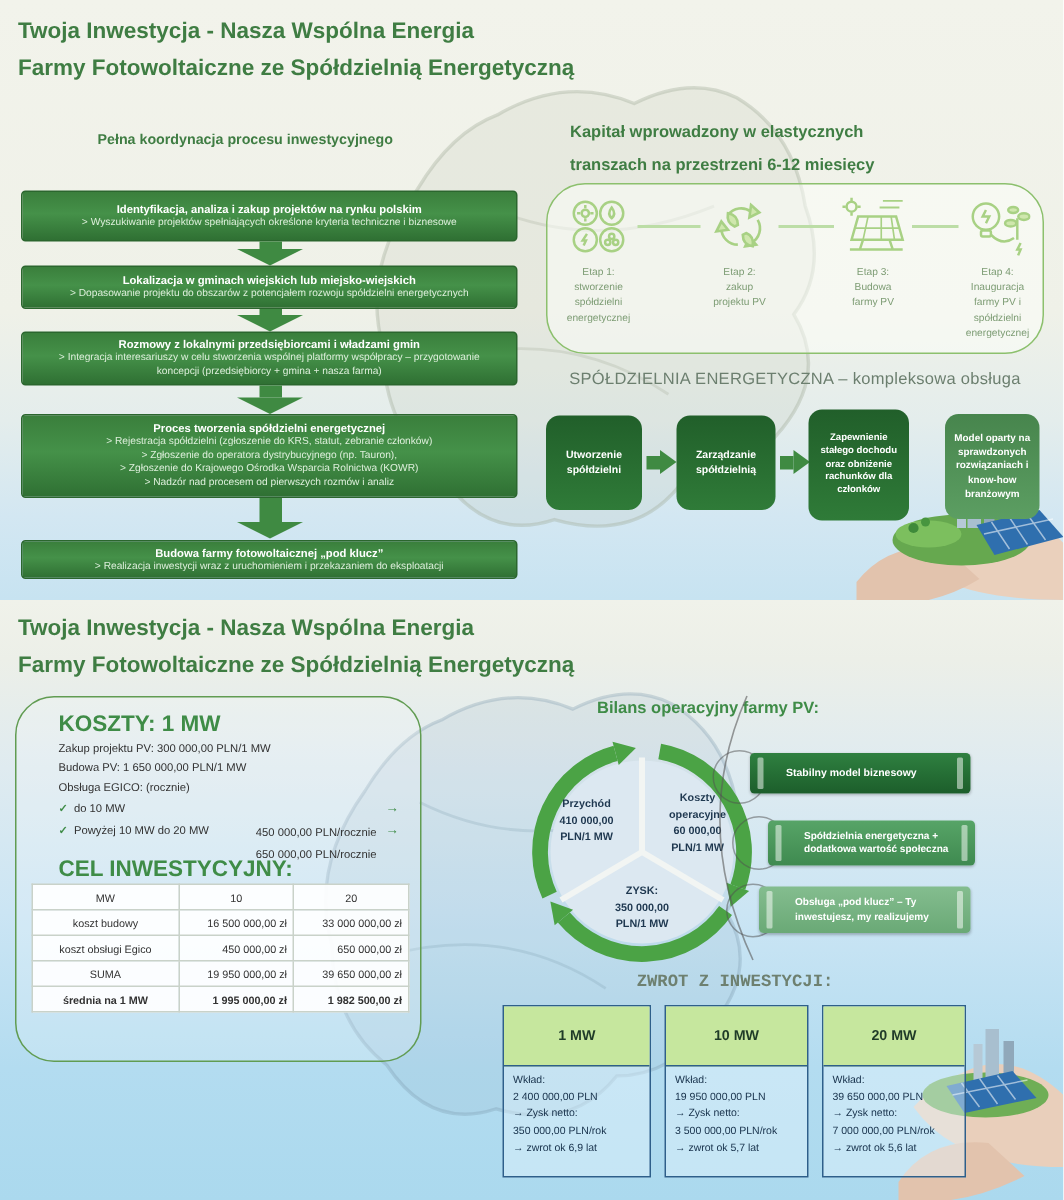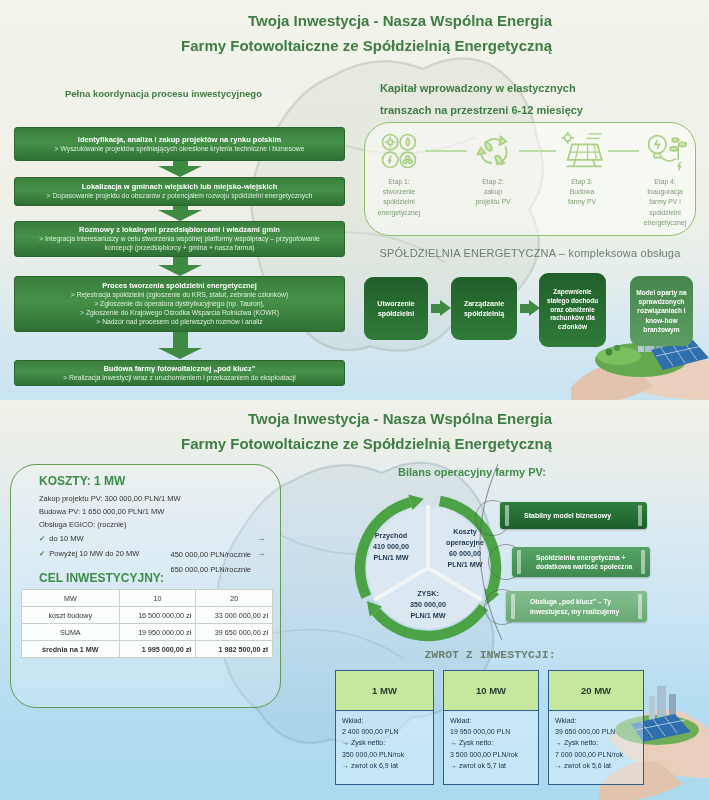--- a/index.html
+++ b/index.html
@@ -2,21 +2,21 @@
 <html lang="pl"><head>
 <meta charset="utf-8">
 <style>
   html,body{margin:0;padding:0;background:#ffffff;}
   #page{position:relative;width:709px;height:800px;overflow:hidden;
         font-family:"Liberation Sans",sans-serif;-webkit-font-smoothing:antialiased;}
   .slide{position:absolute;left:0;width:709px;height:400px;overflow:hidden;}
   #slide-top{top:0;background:linear-gradient(180deg,#f2f3eb 0%,#eff1e8 52%,#e4edec 70%,#d3e7f2 86%,#c7e3f1 100%);}
   #slide-bottom{top:400px;background:linear-gradient(180deg,#f0f2ea 0%,#ecefe8 10%,#dfebf0 28%,#cbe5f4 52%,#b3dcf0 78%,#abd9ee 100%);}
   .map-bg{position:absolute;pointer-events:none;}
-  .slide-title{position:absolute;left:12px;top:8px;width:540px;text-align:right;
+  .slide-title{position:absolute;left:12px;top:8px;width:540px;text-align:left;
                font-weight:bold;font-size:15px;line-height:25px;color:#3f7d43;}
   
   .proc-heading{position:absolute;left:65px;top:88px;font-size:9.5px;font-weight:bold;color:#3f7d43;}
   .step{position:absolute;left:14px;width:331px;box-sizing:border-box;
         background:linear-gradient(180deg,#3a7f3c 0%,#459149 45%,#2f7033 100%);
         border:1px solid #2b662e;border-radius:3px;color:#fff;text-align:center;
         display:flex;flex-direction:column;justify-content:center;padding:2px 10px;}
   .step-title{font-size:7.5px;font-weight:bold;line-height:1.35;}
   .step-body{font-size:6.8px;color:#ddefdb;line-height:1.3;}
   .s1{top:127px;height:34px}.s2{top:177px;height:29px}.s3{top:221px;height:36px}
@@ -45,21 +45,21 @@
   .c3{left:539px;top:273px;width:67px;height:74px;font-size:6.4px;}
   .c4{left:630px;top:276px;width:63px;height:70px;font-size:6.6px;background:linear-gradient(180deg,#47854d,#5c9e62);}
   .harrow{position:absolute;display:flex;align-items:center;}
   .harrow .stem{width:9px;height:9px;background:#3f8a42;}
   .harrow .head{width:0;height:0;border-top:8px solid transparent;border-bottom:8px solid transparent;border-left:11px solid #3f8a42;}
   .h1{left:431px;top:300px}.h2{left:520px;top:300px}
   .hands{position:absolute;pointer-events:none;}
   
   .invest-box{position:absolute;left:10px;top:64px;width:271px;height:244px;box-sizing:border-box;
               border:1.6px solid #619c52;border-radius:26px;background:rgba(255,255,255,0.18);}
-  .green-h{position:absolute;left:28px;font-size:12px;font-weight:bold;color:#3f8c47;}
+  .green-h{position:absolute;left:28px;font-size:15px;font-weight:bold;color:#3f8c47;}
   .k-line{position:absolute;left:28px;font-size:7.5px;color:#323232;}
   .opt{position:absolute;left:28px;width:224px;height:12px;font-size:7.5px;color:#323232;}
   .opt-check{color:#3f8c47;font-weight:bold;margin-right:4px;}
   .opt-value{position:absolute;left:100px;width:112px;text-align:right;top:0;margin-top:16px;}
   .opt-arrow{position:absolute;left:218px;top:-1px;color:#3f8c47;font-weight:bold;font-size:9px;}
   table.cel{position:absolute;left:10px;top:124px;width:252px;border-collapse:collapse;
             font-size:7.2px;color:#333;}
   table.cel td{border:0.6px solid #c9d2c9;background:rgba(255,255,255,0.92);height:16px;
                text-align:center;padding:0 4px;}
   table.cel td.val{text-align:right;width:76px;}
@@ -278,20 +278,25 @@
           <td class="lbl">MW</td>
           <td>10</td>
           <td>20</td>
         </tr>
         <tr>
           <td class="lbl">koszt budowy</td>
           <td class="val">16 500 000,00 zł</td>
           <td class="val">33 000 000,00 zł</td>
         </tr>
         <tr>
+          <td class="lbl">koszt obsługi Egico</td>
+          <td class="val">450 000,00 zł</td>
+          <td class="val">650 000,00 zł</td>
+        </tr>
+        <tr>
           <td class="lbl">SUMA</td>
           <td class="val">19 950 000,00 zł</td>
           <td class="val">39 650 000,00 zł</td>
         </tr>
         <tr class="bold">
           <td class="lbl">średnia na 1 MW</td>
           <td class="val">1 995 000,00 zł</td>
           <td class="val">1 982 500,00 zł</td>
         </tr>
       </tbody>

